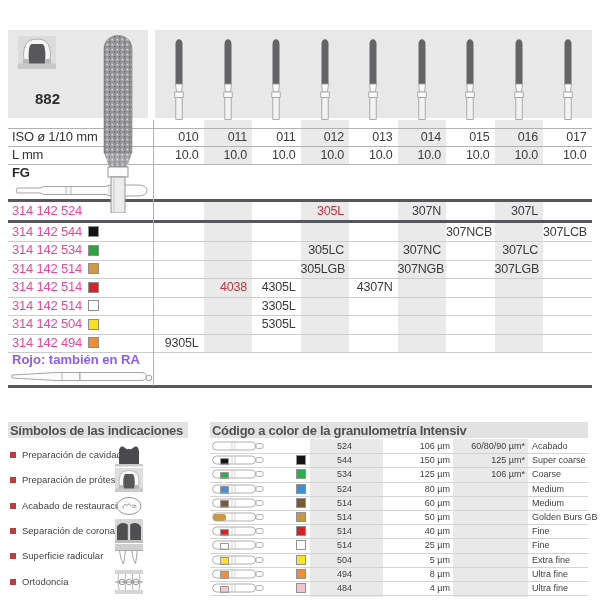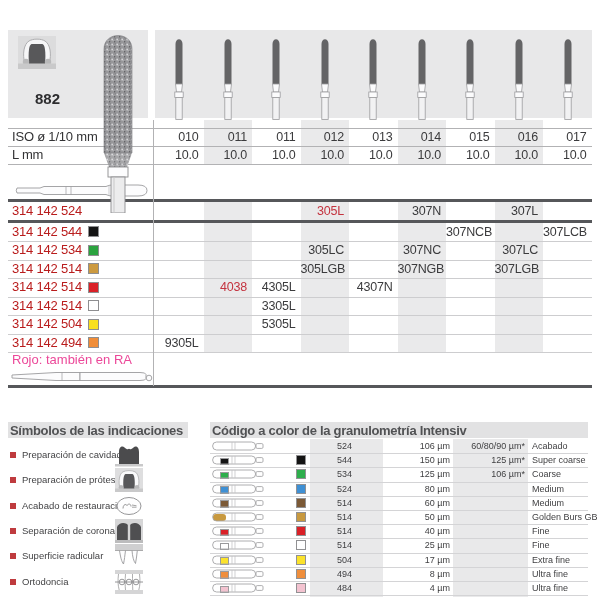--- a/index.html
+++ b/index.html
@@ -21,26 +21,26 @@
   .hline{position:absolute;left:8px;width:584px;height:1px;background:#b2b2b4;z-index:3;}
   .hline.light{background:#cdcdcf;}
   .hline.heavy{height:3px;background:#56575a;}
   .vline{position:absolute;left:153px;top:120px;width:1px;height:266px;background:#b2b2b4;z-index:3;}
   
   .trow{position:absolute;left:8px;width:584px;height:18px;line-height:18px;z-index:2;}
   .trow .cell{position:absolute;top:0;height:100%;width:48.5px;text-align:right;
               padding-right:5px;box-sizing:border-box;font-size:12.5px;letter-spacing:-0.2px;}
   .c0{left:147px}.c1{left:195.5px}.c2{left:244px}.c3{left:292.5px}.c4{left:341px}
   .c5{left:389.5px}.c6{left:438px}.c7{left:486.5px}.c8{left:535px}
-  .rowlabel{position:absolute;left:4px;font-size:13px;letter-spacing:-0.2px;color:#b91c1c;}
+  .rowlabel{position:absolute;left:4px;font-size:13px;letter-spacing:-0.2px;color:#ec4899;}
   .rowlabel.bold{font-weight:bold;color:#28282a;}
   .sq{position:absolute;left:80px;top:3.5px;width:11px;height:11px;
       border:1px solid #8e8e90;box-sizing:border-box;}
   .red{color:#c4333f;}
-  .rednote{position:absolute;left:12px;top:352px;font-size:13px;font-weight:normal;color:#ec4899;z-index:2;}
+  .rednote{position:absolute;left:12px;top:352px;font-size:13px;font-weight:bold;color:#8b5cf6;z-index:2;}
   .fgbur{position:absolute;left:14px;top:182px;width:138px;height:17px;z-index:2;}
   .rabur{position:absolute;left:10px;top:369px;width:148px;height:15px;z-index:2;}
   
   .sym{position:absolute;left:8px;top:422px;width:198px;height:178px;}
   .titleband{position:absolute;top:0;height:16px;background:#e2e2e3;}
   .sectitle{position:absolute;left:2px;top:1px;font-size:13px;font-weight:bold;
             color:#515254;letter-spacing:-0.3px;white-space:nowrap;z-index:1;}
   .sitem{position:absolute;left:0;width:198px;height:25px;}
   .sbullet{position:absolute;left:2px;top:9px;width:6px;height:6px;background:#bf3b3e;}
   .slabel{position:absolute;left:14px;top:6px;font-size:9.5px;color:#434345;white-space:nowrap;}
@@ -206,20 +206,23 @@
     <span class="cell c1">10.0</span>
     <span class="cell c2">10.0</span>
     <span class="cell c3">10.0</span>
     <span class="cell c4">10.0</span>
     <span class="cell c5">10.0</span>
     <span class="cell c6">10.0</span>
     <span class="cell c7">10.0</span>
     <span class="cell c8">10.0</span>
   </div>
 
+  <div class="trow" style="top:164px">
+    <span class="rowlabel bold lab13">FG</span>
+  </div>
   <div class="fgbur">
     <svg viewBox="0 0 138 17" width="138" height="17">
       <path d="M3 6 H26 L30 4.5 H92 Q95 3 98 3 H124 Q133 3 133 8.5 Q133 14 124 14 H98 Q95 14 92 12.5 H30 L26 11 H3 Q1.5 8.5 3 6 Z" fill="#fcfcfd" stroke="#9b9b9d" stroke-width="0.9"></path>
       <line x1="52" y1="4.5" x2="52" y2="12.5" stroke="#9b9b9d" stroke-width="0.7"></line>
       <line x1="57" y1="4.5" x2="57" y2="12.5" stroke="#9b9b9d" stroke-width="0.7"></line>
       <line x1="95" y1="3" x2="95" y2="14" stroke="#b9b9bb" stroke-width="0.7"></line>
     </svg>
   </div>
 
   <div class="trow" style="top:202px">
@@ -471,21 +474,21 @@
     </div>
     <div class="grow" style="top:130.6px">
       <span class="gband" style="background: rgb(251, 226, 43); fill: rgb(251, 226, 43);"></span>
       <span class="gburw">
           <svg viewBox="0 0 52 10" width="52" height="10">
             <use href="#gbursym"></use>
           </svg>
         </span>
       <span class="gsq" style="background: rgb(251, 226, 43); fill: rgb(251, 226, 43);"></span>
       <span class="gcode">504</span>
-      <span class="ggrit">17 µm</span>
+      <span class="ggrit">5 µm</span>
       <span class="ggrit2"></span>
       <span class="gname">Extra fine</span>
     </div>
     <div class="grow" style="top:144.8px">
       <span class="gband" style="background: rgb(239, 142, 60); fill: rgb(239, 142, 60);"></span>
       <span class="gburw">
           <svg viewBox="0 0 52 10" width="52" height="10">
             <use href="#gbursym"></use>
           </svg>
         </span>

